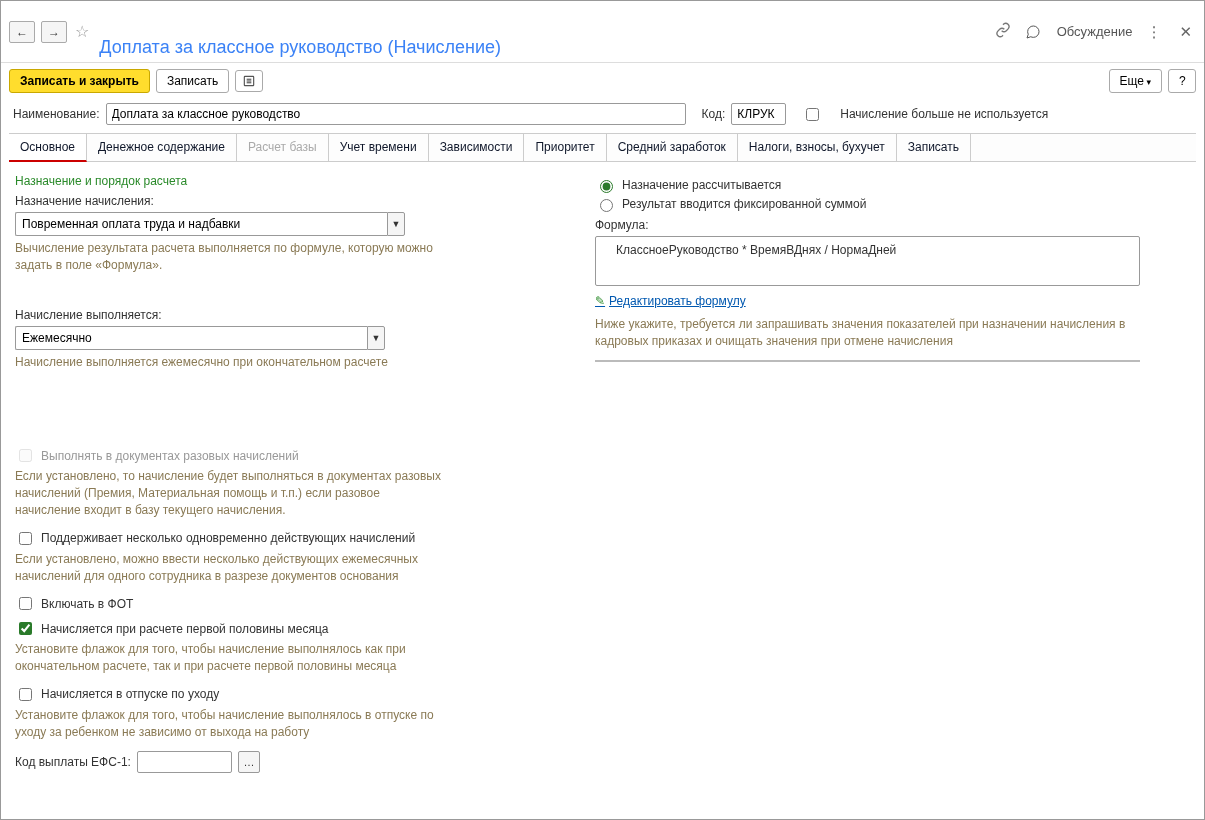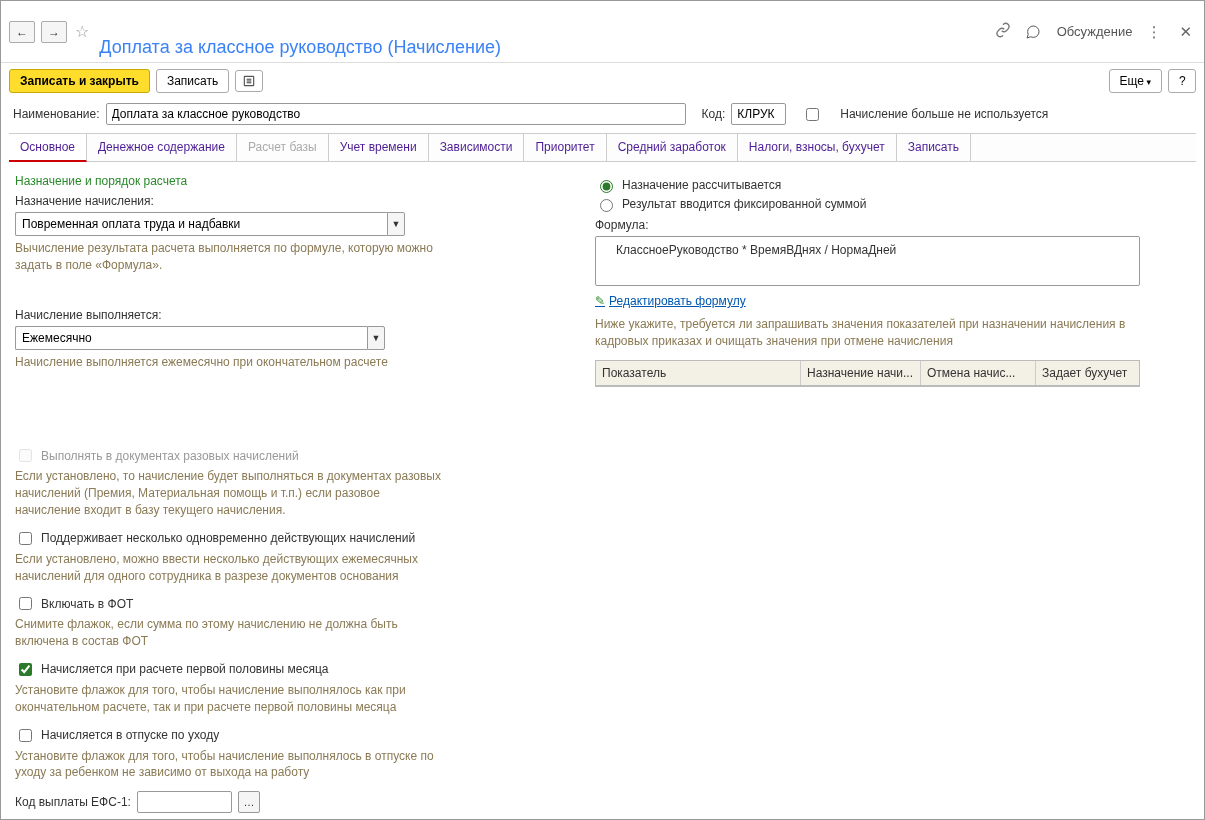--- a/index.html
+++ b/index.html
@@ -101,21 +101,21 @@
     display: flex;
     border-top: 1px solid #ccc;
     border-bottom: 1px solid #ccc;
     background: #fdfdfd;
     margin: 0 8px;
   }
   .tab {
     padding: 6px 11px;
     border-right: 1px solid #ccc;
     cursor: pointer;
-    color: #4c1d95;
+    color: #0f172a;
     font-size: 12px;
     white-space: nowrap;
   }
   .tab.active {
     background: #fff;
     border-bottom: 2px solid #c00;
     margin-bottom: -1px;
   }
   .tab.disabled { color: #aaa; }
 
@@ -298,21 +298,20 @@
       <div class="check-row">
         <input type="checkbox" style="">
         <span>Поддерживает несколько одновременно действующих начислений</span>
       </div>
       <div class="hint">Если установлено, можно ввести несколько действующих ежемесячных начислений для одного сотрудника в разрезе документов основания</div>
 
       <div class="check-row">
         <input type="checkbox" style="">
         <span>Включать в ФОТ</span>
       </div>
-      <div class="hint">Снимите флажок, если сумма по этому начислению не должна быть включена в состав ФОТ</div>
 
       <div class="check-row">
         <input type="checkbox" checked="" style="">
         <span>Начисляется при расчете первой половины месяца</span>
       </div>
       <div class="hint">Установите флажок для того, чтобы начисление выполнялось как при окончательном расчете, так и при расчете первой половины месяца</div>
 
       <div class="check-row">
         <input type="checkbox" style="">
         <span>Начисляется в отпуске по уходу</span>
@@ -341,22 +340,16 @@
       <div class="formula-box">КлассноеРуководство * ВремяВДнях / НормаДней</div>
 
       <a class="edit-link">
         <span class="pencil">✎</span>
         <span>Редактировать формулу</span>
       </a>
 
       <div class="hint" style="max-width:545px">Ниже укажите, требуется ли запрашивать значения показателей при назначении начисления в кадровых приказах и очищать значения при отмене начисления</div>
 
       <div class="table">
-        <div class="table-head">
-          <div class="th c1">Показатель</div>
-          <div class="th c2">Назначение начи...</div>
-          <div class="th c3">Отмена начис...</div>
-          <div class="th c4">Задает бухучет</div>
-        </div>
       </div>
     </div>
   </div>
 </div>
 
 </body></html>

